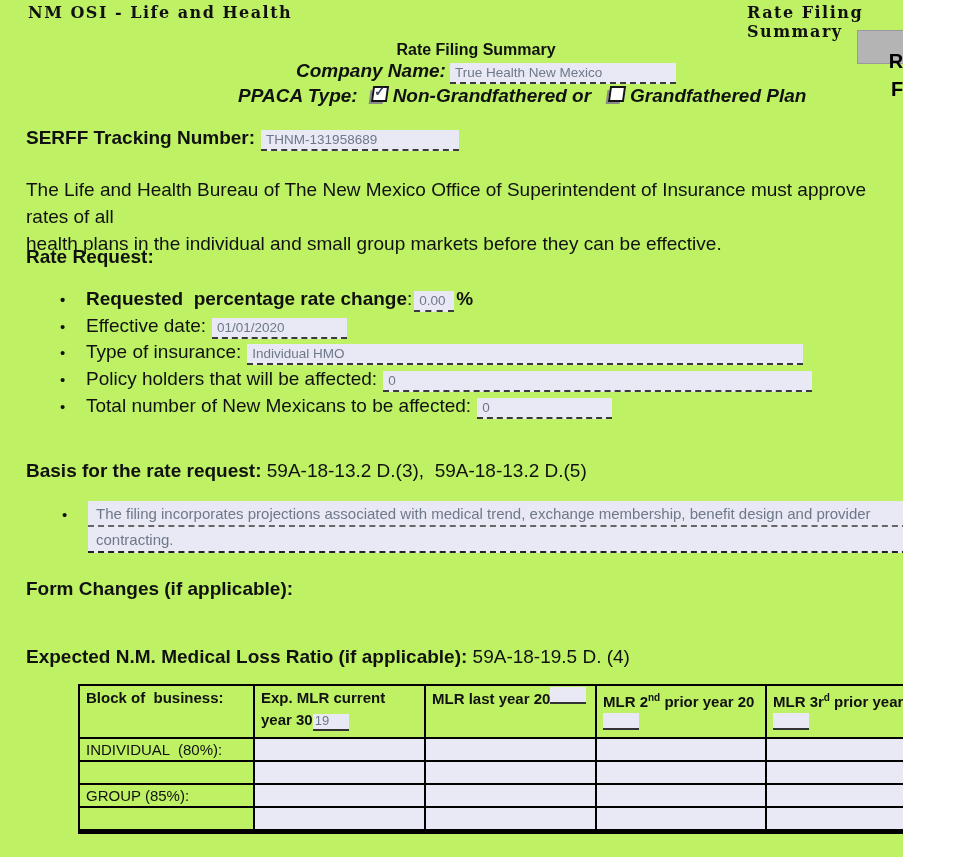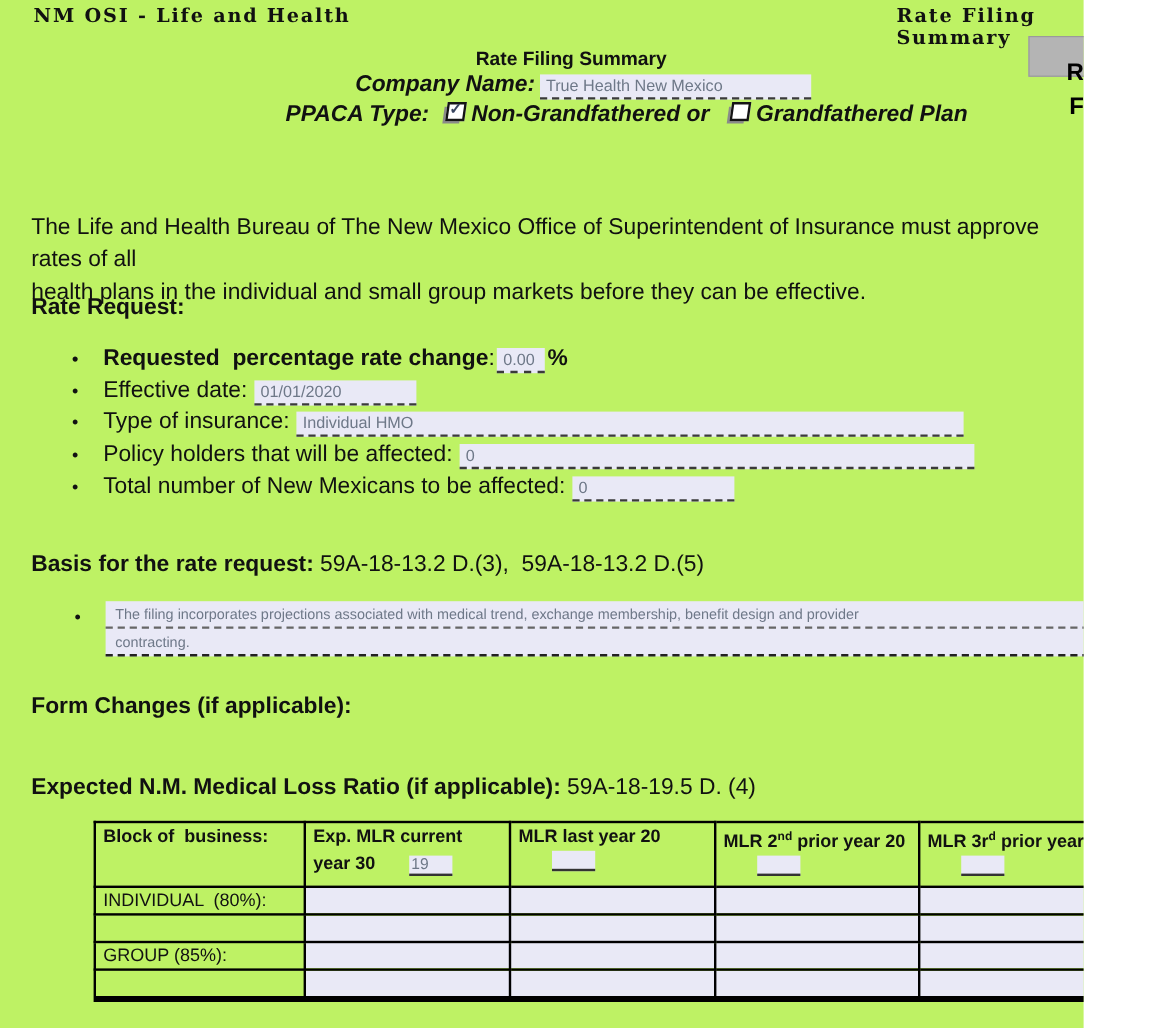--- a/index.html
+++ b/index.html
@@ -20,34 +20,34 @@
   .row{display:flex;align-items:baseline;}
   .bullet{display:inline-block;width:26px;font-size:15px;}
   .txt{font-size:19px;}
   
   .cb{display:inline-block;width:12px;height:12px;border:2px solid #141414;background:#fff;
       box-shadow:-3px 3px 0 -1px #8a8a8a;transform:skewX(-8deg);position:relative;
       margin:0 5px 0 2px;vertical-align:-2px;}
   .cb.checked::after{content:"\2713";position:absolute;top:-4px;left:0px;font-size:13px;
       font-weight:bold;color:#3a4660;transform:skewX(8deg);}
   
-  .bigfield{background:#e9e9f6;color:#6e7888;font-size:12px;border-bottom:2px dashed #222;}
+  .bigfield{background:#e9e9f6;color:#6e7888;font-size:15px;border-bottom:2px dashed #222;}
   .bigfield .line1{display:block;padding:4px 8px 3px;border-bottom:2px dashed #666;}
   .bigfield .line2{display:block;padding:4px 8px 3px;}
   
   table.mlr{position:absolute;left:78px;top:684px;width:862px;border-collapse:collapse;
       border:2px solid #000;border-bottom:5px solid #000;table-layout:fixed;}
   table.mlr th,table.mlr td{border:2px solid #000;font-size:15px;vertical-align:top;
       text-align:left;padding:1px 6px;overflow:hidden;}
   table.mlr th{font-weight:bold;height:46px;line-height:22px;}
   table.mlr td{height:19px;line-height:19px;}
   td.ffield{background:#e9e9f6;}
   .minifield{display:inline-block;min-width:32px;background:#e9e9f6;border-bottom:2px solid #333;
       color:#6e7888;font-weight:normal;font-size:13px;line-height:14px;height:15px;
-      vertical-align:baseline;padding:0 2px;margin-left:28px;}
+      vertical-align:baseline;padding:0 2px;}
   sup{font-size:10px;}
 </style>
 </head>
 <body>
 
 <div class="page">
 
   <div class="abs script" style="left:28px;top:3px;">NM OSI - Life and Health</div>
   <div class="abs script" style="left:747px;top:3px;">Rate Filing Summary</div>
 
@@ -63,20 +63,24 @@
   <div class="abs row" style="left:238px;top:85px;">
     <span class="bi txt">PPACA Type:</span>
     <span style="width:12px;"></span>
     <span class="cb checked"></span>
     <span class="bi txt">Non-Grandfathered or</span>
     <span style="width:16px;"></span>
     <span class="cb"></span>
     <span class="bi txt">Grandfathered Plan</span>
   </div>
 
+  <div class="abs row" style="left:26px;top:127px;">
+    <span class="b txt">SERFF Tracking Number:</span>
+    <span class="field" style="width:198px;margin-left:6px;">THNM-131958689</span>
+  </div>
 
   <div class="abs txt" style="left:26px;top:176px;width:850px;white-space:pre-line;line-height:27px;">The Life and Health Bureau of The New Mexico Office of Superintendent of Insurance must approve rates of all
 health plans in the individual and small group markets before they can be effective.</div>
 
   <div class="abs b txt" style="left:26px;top:246px;">Rate Request:</div>
 
   <div class="abs row" style="left:60px;top:288px;">
     <span class="bullet b">•</span>
     <span class="b txt preserve">Requested  percentage rate change</span>
       <span class="txt">: </span>

